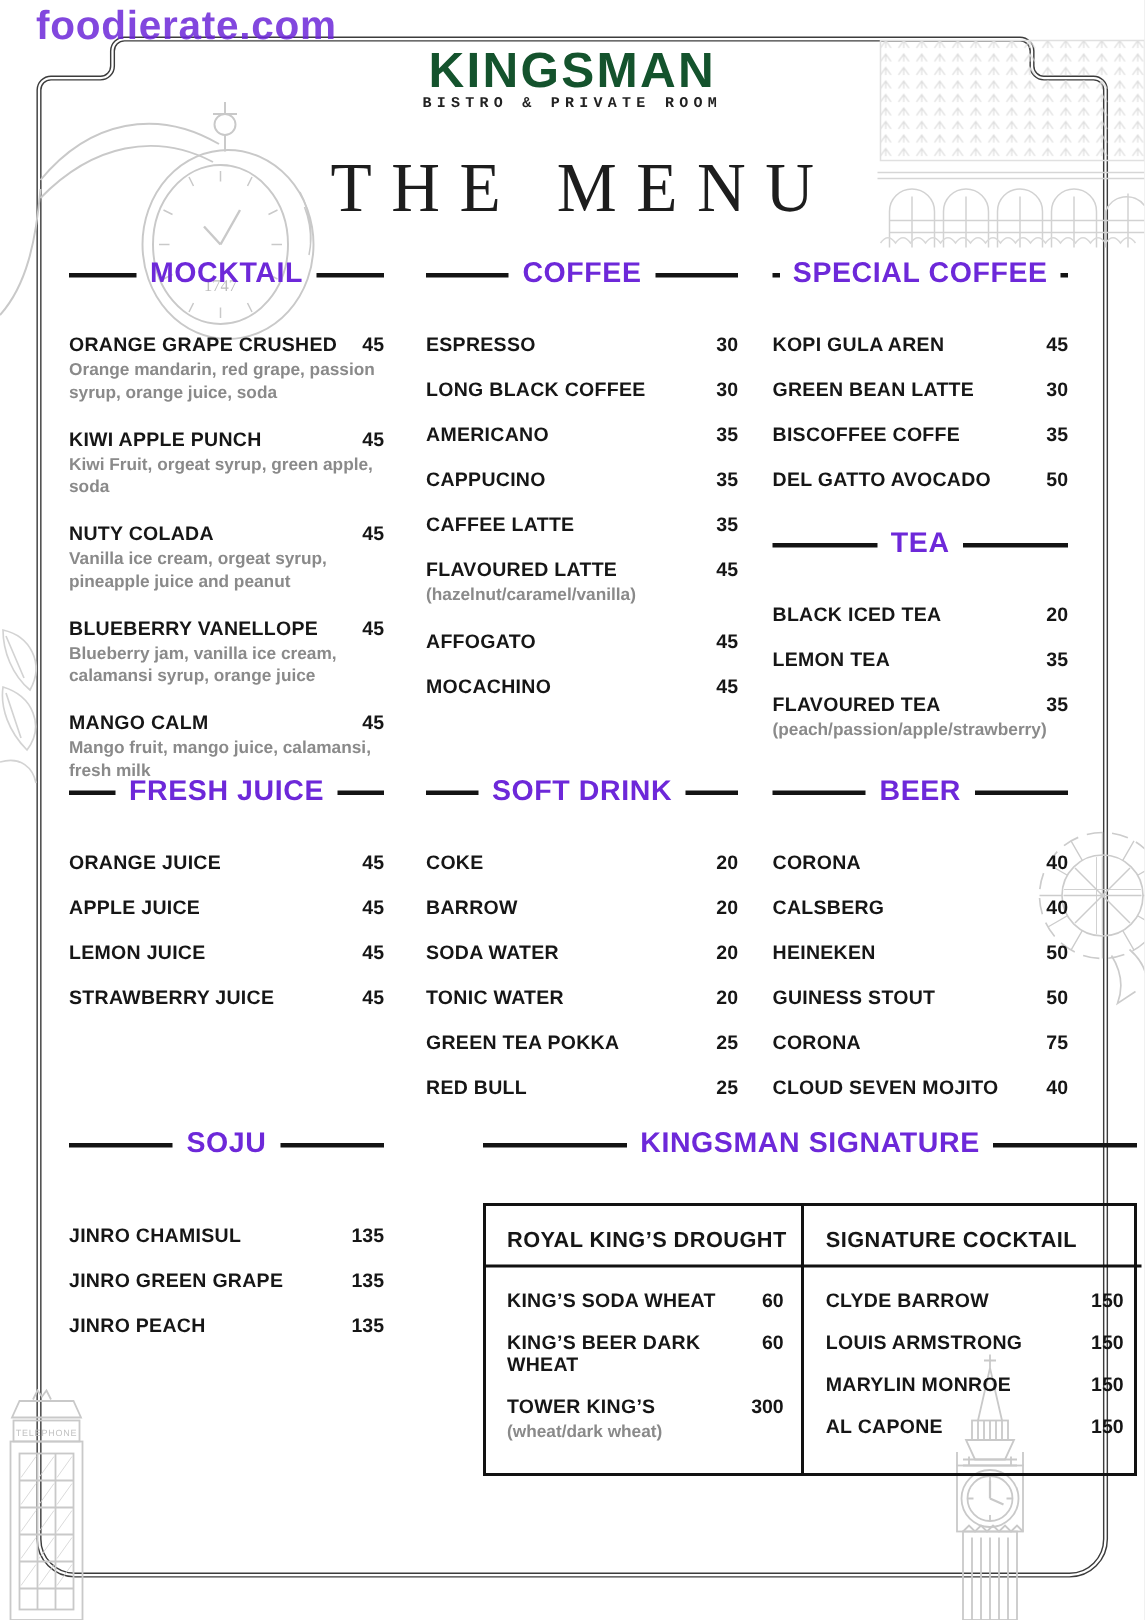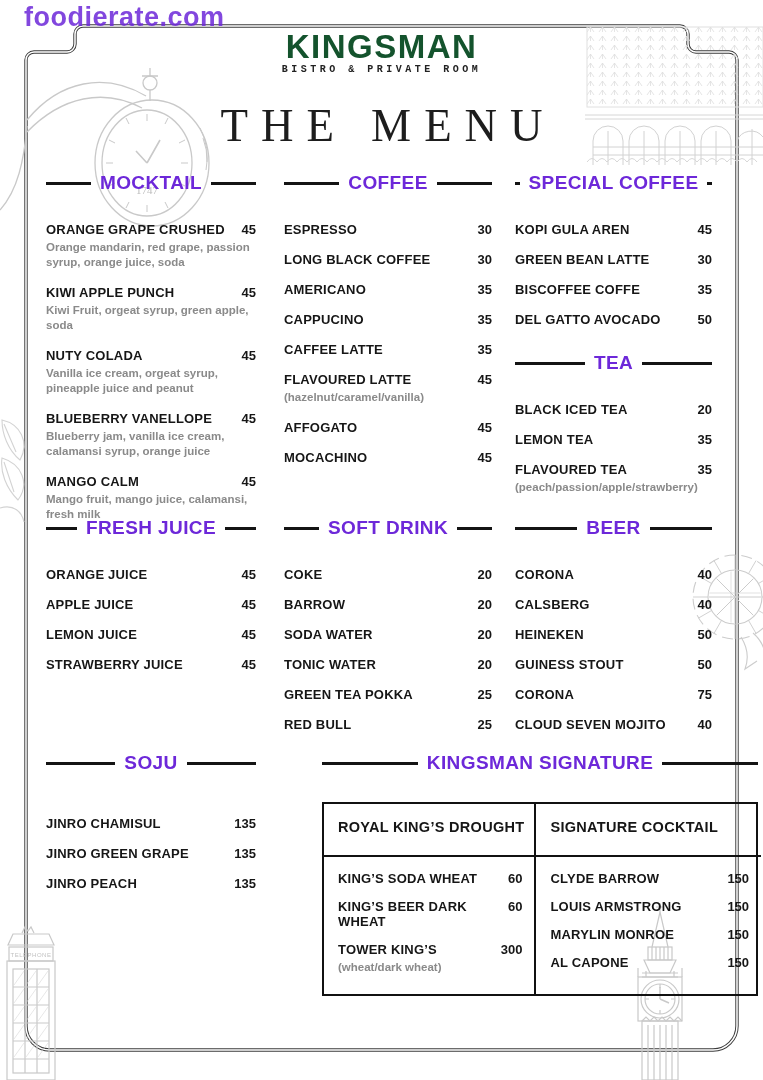--- a/index.html
+++ b/index.html
@@ -39,21 +39,21 @@
   .nm{font-size:13px;font-weight:700;letter-spacing:.2px;}
   .pr{font-size:13px;font-weight:700;}
   .ds{font-size:11.5px;color:#8a8a8a;line-height:15px;margin-top:3px;font-weight:700;}
   .gap-lg{padding-top:14px;}
   
   .sig{position:absolute;left:284px;top:752px;width:436px;z-index:2;margin-left:38px;}
   .sig-table{display:flex;border:2.5px solid #111;margin-top:13px;background:transparent;}
   .sig-col{flex:0 0 48%;padding:0;}
   .sig-col + .sig-col{flex:0 0 52%;border-left:2.5px solid #111;}
   .sig-head{
-    border-bottom:2.5px solid #111;padding:15px 10px 20px 14px;
+    border-bottom:2.5px solid #111;padding:15px 10px 8px 14px;
     font-size:14.5px;font-weight:800;letter-spacing:.3px;white-space:nowrap;
   }
   .sig-items{padding:14px 12px 6px 14px;}
   .sig-items .item{margin-bottom:13px;}
   
   .footer{
     position:absolute;left:46px;top:1021px;z-index:2;
     font-size:10px;color:#3f3f3f;letter-spacing:.2px;
   }
 </style>

